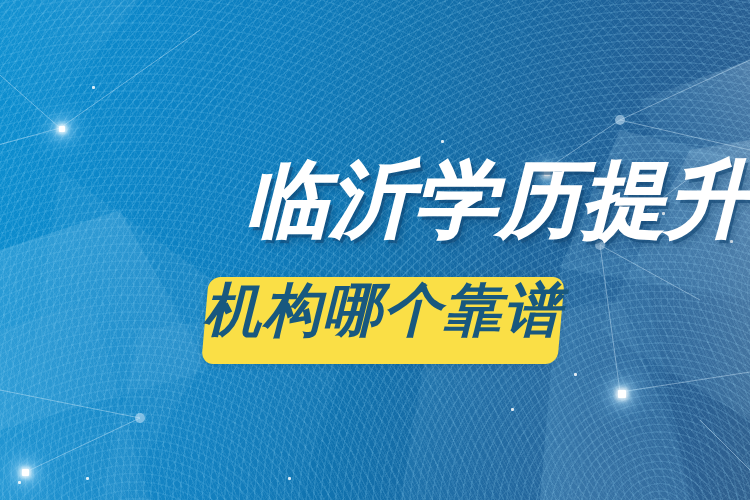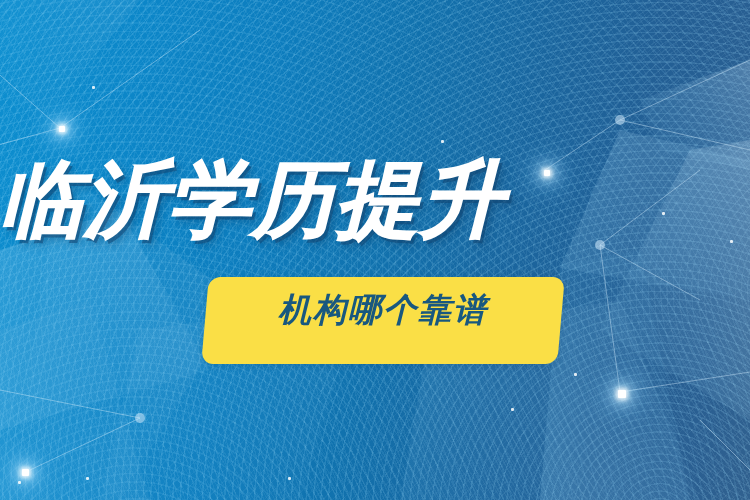--- a/index.html
+++ b/index.html
@@ -81,21 +81,21 @@
   }
   
   .bg-polys { opacity: 1; }
 
   
   .headline {
     position: absolute;
     left: 0;
     right: 0;
     top: 158px;
-    text-align: left;
+    text-align: right;
     font-size: 83px;
     line-height: 1;
     font-weight: 900;
     font-style: italic;
     color: #ffffff;
     letter-spacing: 1px;
     white-space: nowrap;
     text-shadow:
       3px 4px 0 rgba(16,70,115,0.55),
       5px 6px 8px rgba(10,55,95,0.35);
@@ -117,21 +117,21 @@
     border-radius: 12px;
     transform: skewX(-5deg);
     box-shadow: 0 2px 6px rgba(8,60,100,0.18);
   }
   .sub-text {
     position: absolute;
     inset: 0;
     display: flex;
     align-items: center;
     justify-content: center;
-    font-size: 33px;
+    font-size: 58px;
     font-weight: 700;
     font-style: italic;
     color: #18587f;
     letter-spacing: 2px;
     white-space: nowrap;
     padding-bottom: 20px;
     box-sizing: border-box;
   }
 
   

